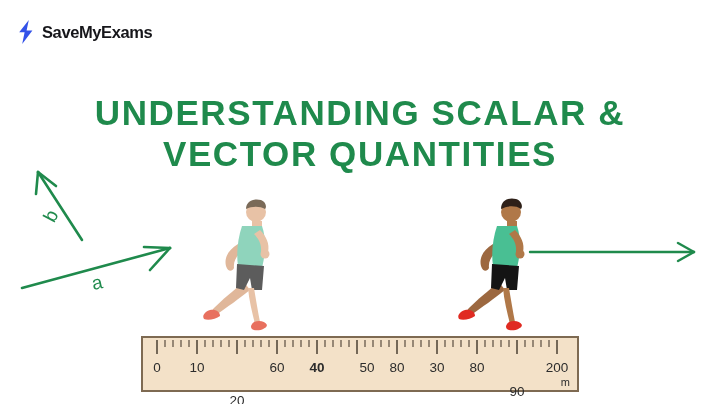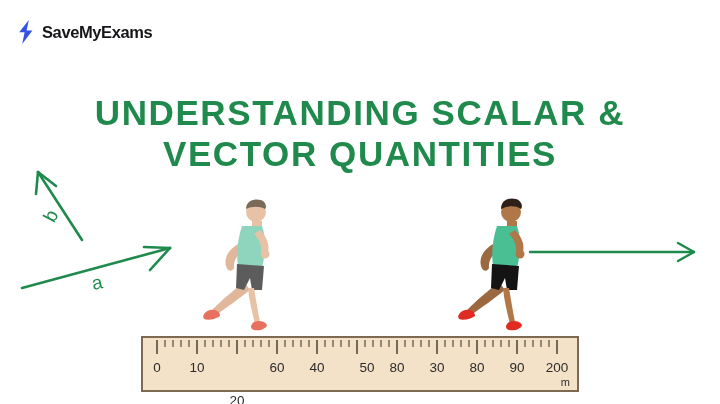--- a/index.html
+++ b/index.html
@@ -288,24 +288,24 @@
           <line x1="398" y1="2" x2="398" y2="9" stroke="#4a3f33" stroke-width="1.1"></line>
           <line x1="406" y1="2" x2="406" y2="9" stroke="#4a3f33" stroke-width="1.1"></line>
           <line x1="414" y1="2" x2="414" y2="16" stroke="#4a3f33" stroke-width="1.5"></line>
         </g>
     </svg>
     <div class="labels">
         <span class="tlabel" style="left: 3.22581%;">0</span>
         <span class="tlabel" style="left: 12.4424%;">10</span>
         <span class="tlabel" style="left: 21.659%; margin-top: 33px;">20</span>
         <span class="tlabel" style="left: 30.8756%;">60</span>
-        <span class="tlabel" style="left: 40.0922%;">40</span>
+        <span class="tlabel" style="left: 40.0922%; font-weight: bold;">40</span>
         <span class="tlabel" style="left: 49.3088%; padding-left: 20px;">50</span>
         <span class="tlabel" style="left: 58.5253%;">80</span>
         <span class="tlabel" style="left: 67.7419%;">30</span>
         <span class="tlabel" style="left: 76.9585%;">80</span>
-        <span class="tlabel" style="left: 86.1751%;">90</span>
+        <span class="tlabel" style="left: 86.1751%; margin-top: 24px;">90</span>
         <span class="tlabel" style="left: 95.3917%;">200</span>
       </div>
     <span class="unit">m</span>
   </div>
 
 </div>
 
 </body></html>

